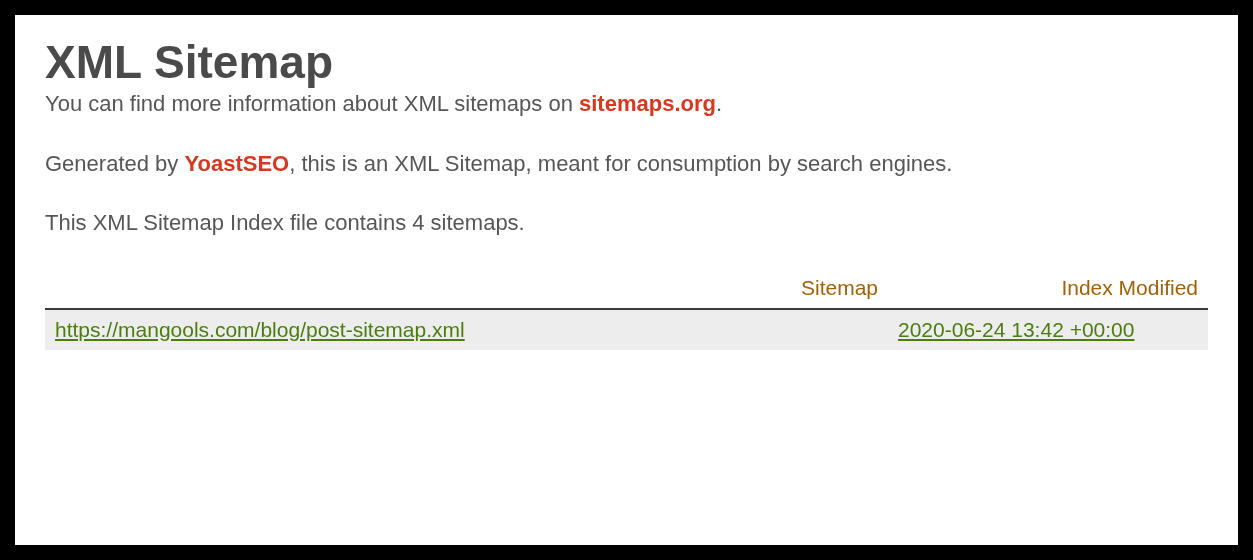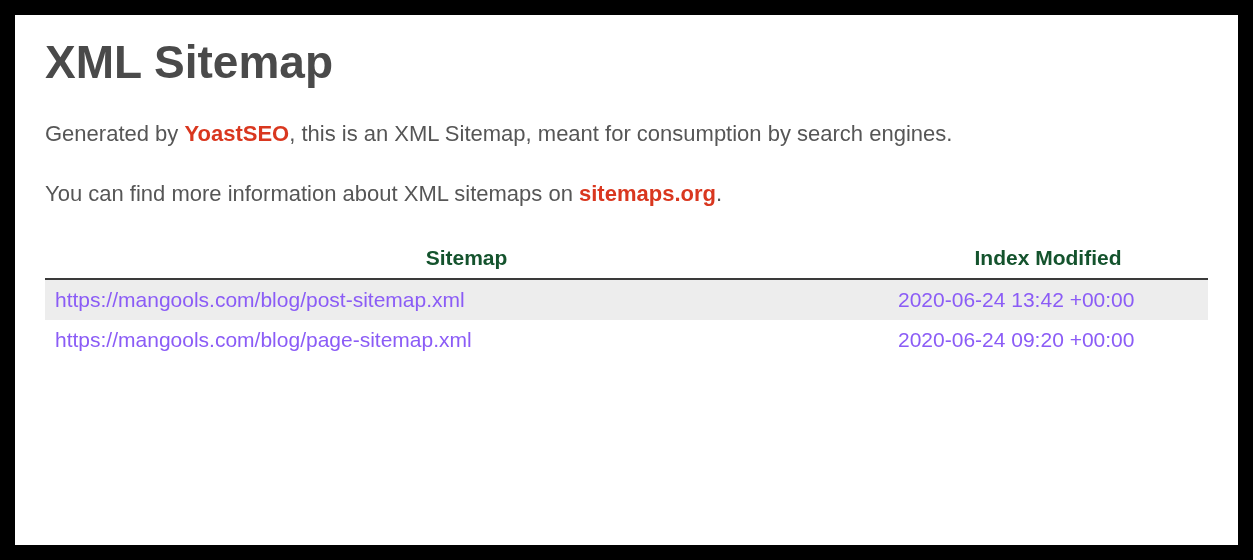--- a/index.html
+++ b/index.html
@@ -17,87 +17,84 @@
     .page {
       background: #fff;
       width: 100%;
       height: 100%;
       padding: 20px 30px;
     }
     h1 {
       font-size: 46px;
       font-weight: bold;
       color: #4a4a4a;
-      margin-bottom: 30px;
     }
     .intro p {
       font-size: 22px;
       color: #565656;
       margin-bottom: 30px;
       line-height: 1.35;
     }
     .intro a {
       color: #d9371f;
       font-weight: bold;
       text-decoration: none;
     }
     table {
       width: 100%;
       border-collapse: collapse;
       margin-top: 10px;
     }
     th {
-      text-align: center;
+      text-align: right;
       font-size: 21px;
-      font-weight: bold;
-      color: #14532d;
+      font-weight: normal;
+      color: #a16207;
       padding: 8px 10px;
       border-bottom: 2px solid #3a3a3a;
     }
     th:last-child {
       width: 320px;
     }
     td {
       font-size: 21px;
-      color: #8b5cf6;
+      color: #4d7c0f;
       padding: 8px 10px;
+      text-decoration: underline;
     }
     tbody tr:nth-child(odd) {
       background: #ededed;
     }
     tbody tr:nth-child(even) {
       background: #fff;
     }
   </style>
 </head>
 <body>
 
 <div class="page">
   <h1>XML Sitemap</h1>
 
   <div class="intro">
     <p>
+      <span>You can find more information about XML sitemaps on </span><a href="#">sitemaps.org</a><span>.</span>
+    </p>
+    <p>
       <span>Generated by </span><a href="#">YoastSEO</a><span>, this is an XML Sitemap, meant for consumption by search engines.</span>
     </p>
-    <p>
-      <span>You can find more information about XML sitemaps on </span><a href="#">sitemaps.org</a><span>.</span>
-    </p>
+    <p>This XML Sitemap Index file contains 4 sitemaps.</p>
   </div>
 
   <table>
     <thead>
       <tr>
         <th>Sitemap</th>
         <th>Index Modified</th>
       </tr>
     </thead>
     <tbody>
       <tr>
         <td>https://mangools.com/blog/post-sitemap.xml</td>
         <td>2020-06-24 13:42 +00:00</td>
       </tr>
-      <tr>
-        <td>https://mangools.com/blog/page-sitemap.xml</td>
-        <td>2020-06-24 09:20 +00:00</td>
-      </tr>
     </tbody>
   </table>
 </div>
 
 </body></html>

